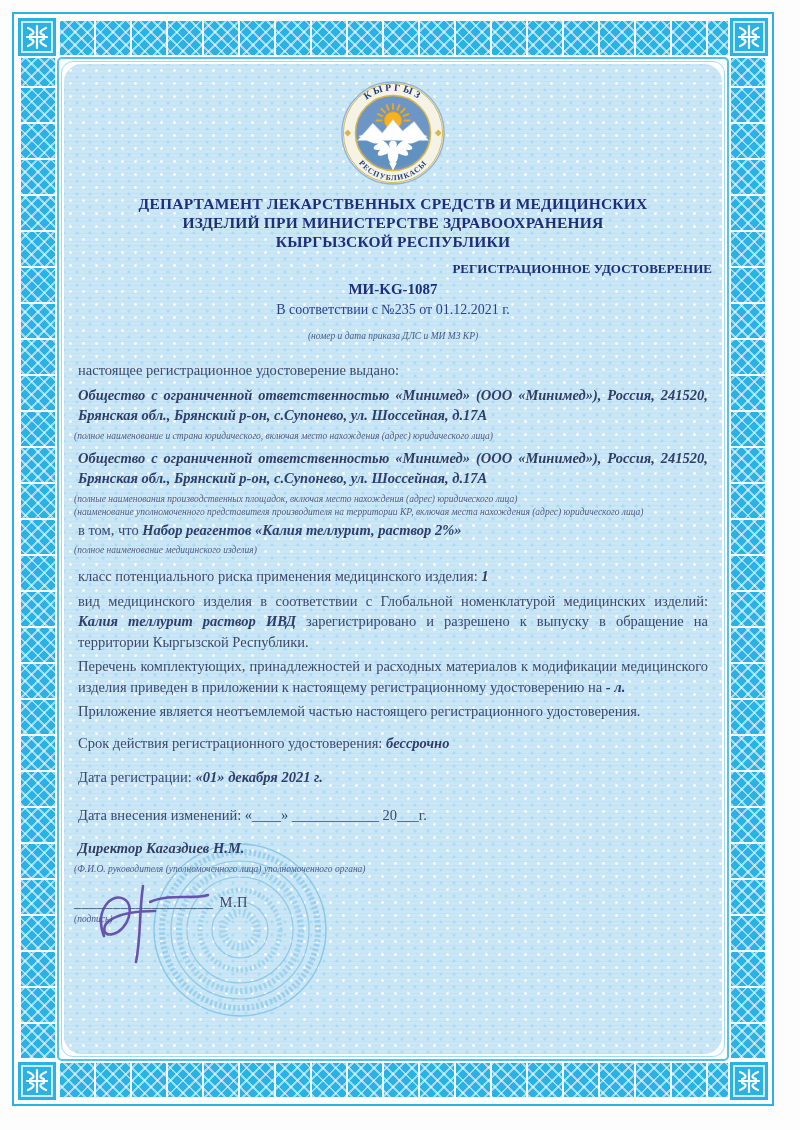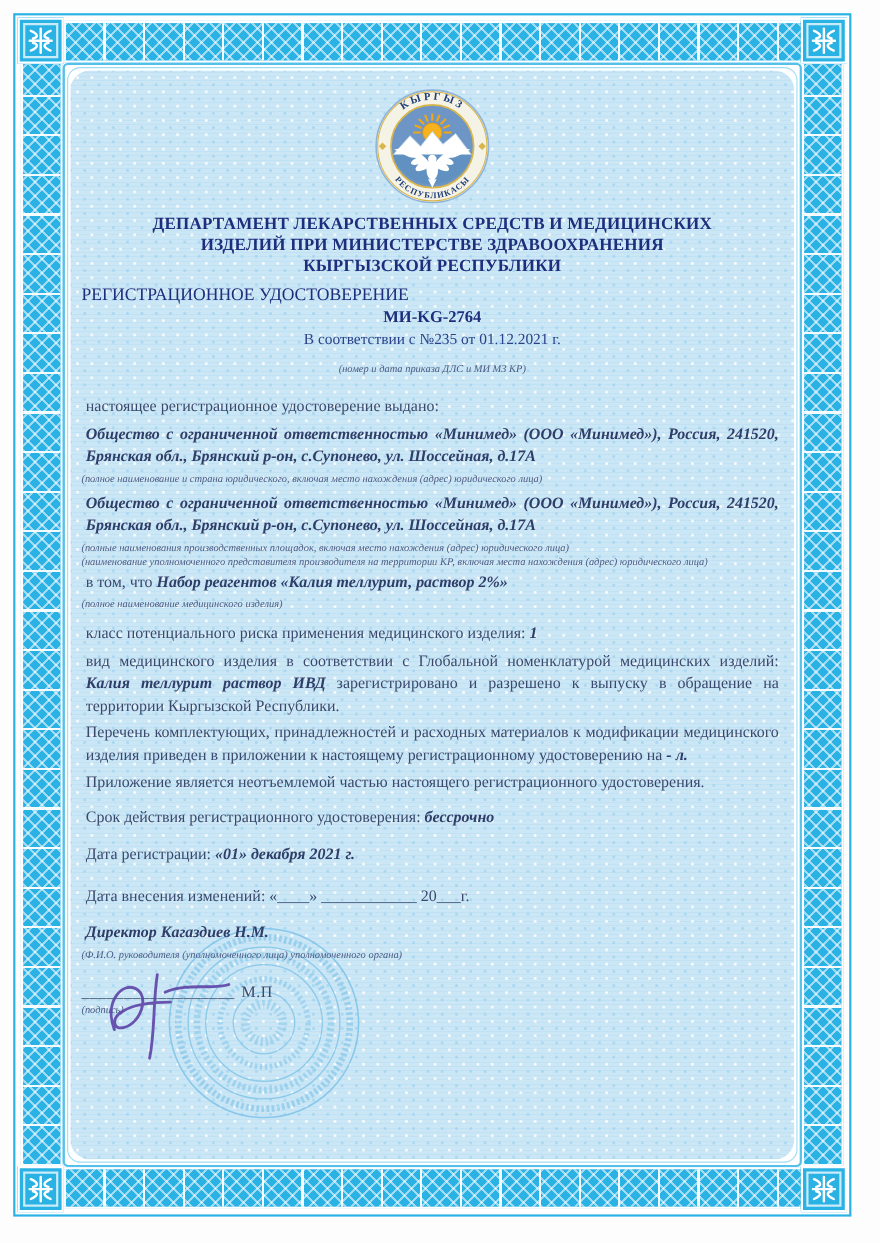--- a/index.html
+++ b/index.html
@@ -33,21 +33,21 @@
     background-color:#cbe6f5;
     background-image:
       radial-gradient(circle, rgba(255,255,255,.85) 1px, rgba(255,255,255,0) 1.7px),
       radial-gradient(circle, rgba(160,212,240,.8) 1px, rgba(255,255,255,0) 1.7px),
       repeating-linear-gradient(0deg, rgba(173,218,242,.35) 0 1px, rgba(255,255,255,0) 1px 4px);
     background-size:13px 13px,13px 13px,auto;
     background-position:0 0,6.5px 6.5px,0 0;}
   .content{position:relative;z-index:2;padding:0 10px;color:#3a486c;font-size:14.5px;line-height:20.5px;}
   .emblem{display:block;margin:16px auto 0;}
   .hdr{margin-top:8px;text-align:center;color:#1e2e7c;font-weight:bold;font-size:15.5px;line-height:19px;letter-spacing:.2px;}
-  .doc-title{margin-top:8px;text-align:left;color:#1e2e7c;font-weight:normal;font-size:16px;line-height:19px;}
+  .doc-title{margin-top:8px;text-align:right;color:#1e2e7c;font-weight:bold;font-size:13px;line-height:19px;}
   .doc-num{margin-top:2px;text-align:center;color:#1e2e7c;font-weight:bold;font-size:15px;line-height:19px;}
   .accordance{margin-top:2px;text-align:center;color:#2c4188;font-size:14px;line-height:18px;}
   .cap{font-style:italic;font-size:9.5px;line-height:12px;color:#4c5a82;margin-top:1px;}
   .cap-center{text-align:center;margin-top:11px;}
   .bodytext{margin-top:18px;}
   .bodytext p{margin:4px;}
   .b{font-weight:bold;color:#2f3e68;font-style:italic;}
   .j{text-align:justify;text-align-last:left;}
   .m2{margin-top:2px!important}.m3{margin-top:3px!important}.m4{margin-top:4px!important}
   .m6{margin-top:6px!important}.m10{margin-top:10px!important}.m11{margin-top:11px!important}
@@ -156,21 +156,21 @@
           </text>
         </svg>
 
         <div class="hdr">
           <div>ДЕПАРТАМЕНТ ЛЕКАРСТВЕННЫХ СРЕДСТВ И МЕДИЦИНСКИХ</div>
           <div>ИЗДЕЛИЙ ПРИ МИНИСТЕРСТВЕ ЗДРАВООХРАНЕНИЯ</div>
           <div>КЫРГЫЗСКОЙ РЕСПУБЛИКИ</div>
         </div>
 
         <div class="doc-title">РЕГИСТРАЦИОННОЕ УДОСТОВЕРЕНИЕ</div>
-        <div class="doc-num">МИ-KG-2764</div>
+        <div class="doc-num">МИ-KG-1087</div>
         <div class="accordance">В соответствии с №235 от 01.12.2021 г.</div>
         <div class="cap cap-center">(номер и дата приказа ДЛС и МИ МЗ КР)</div>
 
         <div class="bodytext">
           <p>настоящее регистрационное удостоверение выдано:</p>
 
           <p class="b j m3">Общество с ограниченной ответственностью «Минимед» (ООО «Минимед»), Россия, 241520, Брянская обл., Брянский р-он, с.Супонево, ул. Шоссейная, д.17А</p>
           <div class="cap">(полное наименование и страна юридического, включая место нахождения (адрес) юридического лица)</div>
 
           <p class="b j m6">Общество с ограниченной ответственностью «Минимед» (ООО «Минимед»), Россия, 241520, Брянская обл., Брянский р-он, с.Супонево, ул. Шоссейная, д.17А</p>

